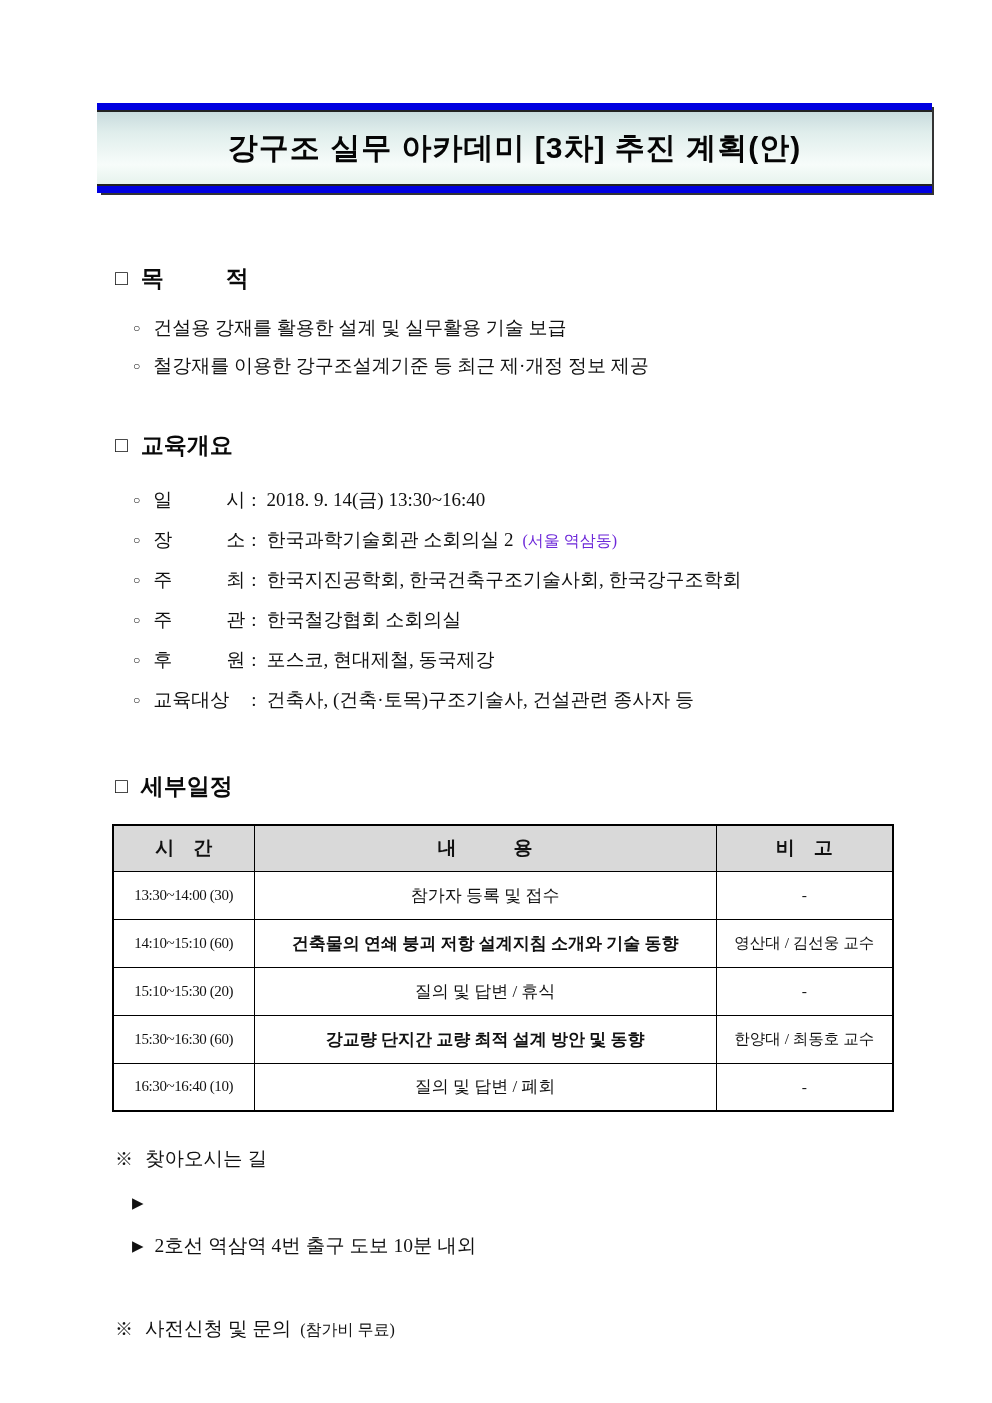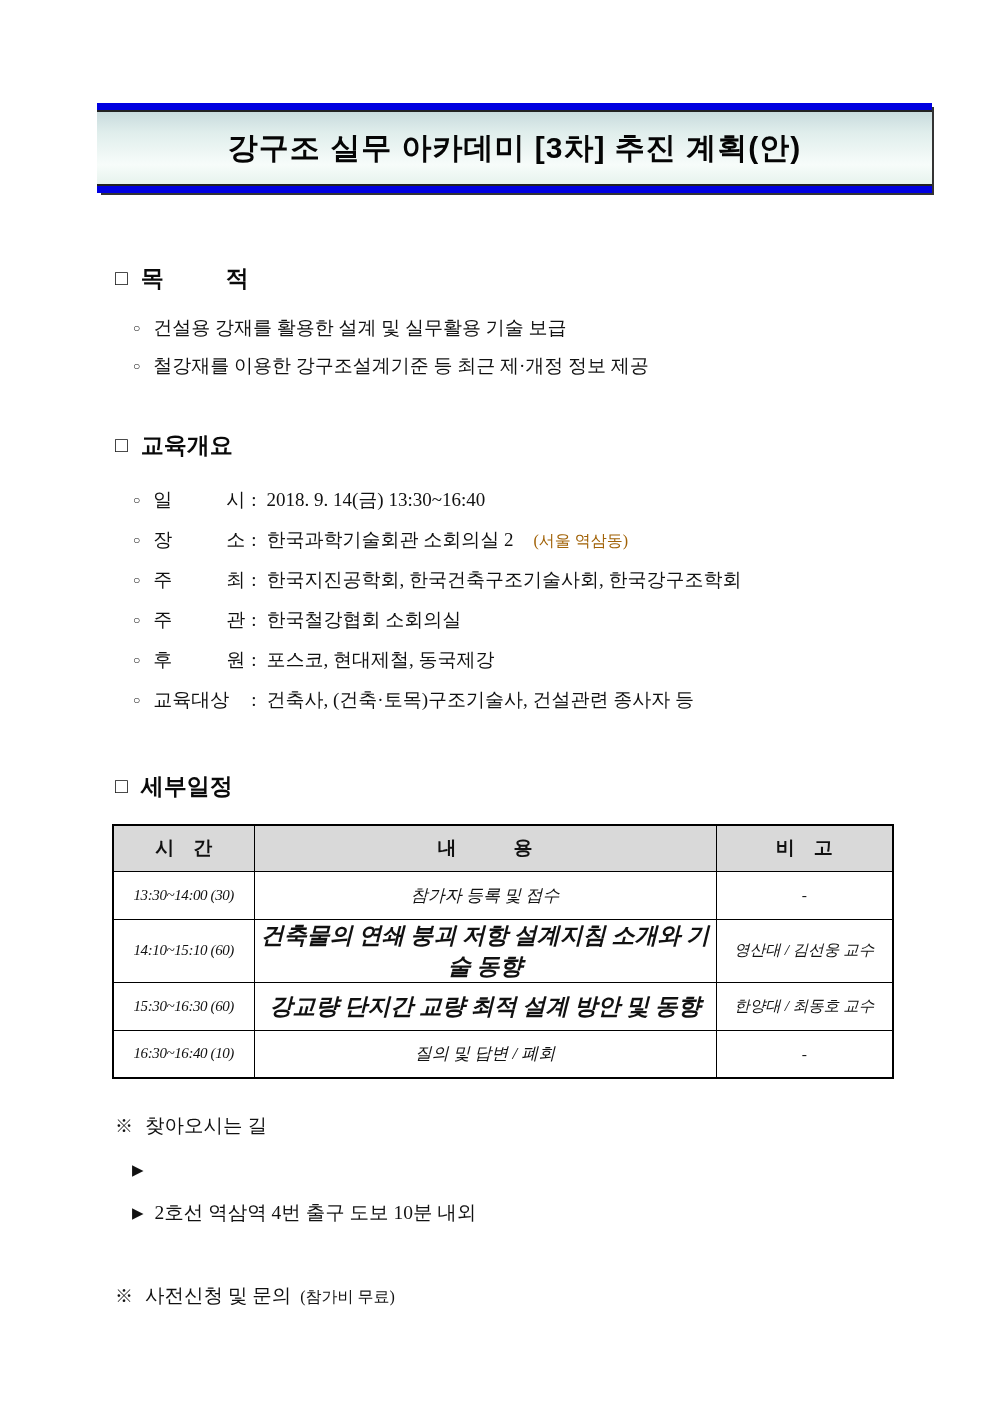--- a/index.html
+++ b/index.html
@@ -45,37 +45,37 @@
   .blist li { display:flex; align-items:baseline; font-size:19px; line-height:36px; padding-left:18px; }
   .blist .dot { font-size:12px; margin-right:13px; position:relative; top:-2px; }
 
   .ovlist { list-style:none; margin-top:20px; }
   .ovlist li { display:flex; align-items:baseline; font-size:19px; line-height:37px; padding-left:18px; white-space:nowrap; }
   .ovlist .dot { font-size:12px; margin-right:13px; position:relative; top:-2px; }
   .ovlist .lbl {
     display:inline-block; width:92px; text-align:justify; text-align-last:justify; white-space:pre;
   }
   .ovlist .colon { padding:0 10px 0 6px; }
-  .ovlist .note { font-size:16px; margin-left:20px; color:#a16207; }
+  .ovlist .note { font-size:16px; margin-left:9px; color:#6d28d9; }
 
   
   table.sched {
     margin:22px 0 0 -3px; border-collapse:collapse; table-layout:fixed;
     width:780px; border:2px solid #000;
   }
   table.sched th, table.sched td {
     border:1px solid #000; text-align:center; vertical-align:middle; padding:0 0;
   }
   table.sched th {
     height:46px; background:#d9d9d9; font-size:19px; font-weight:700; white-space:pre;
   }
-  table.sched td { height:48px;font-style:italic; }
+  table.sched td { height:48px; }
   td.c-time { font-size:15px; letter-spacing:-0.4px; white-space:nowrap; }
   td.c-content { font-size:17px; white-space:pre-wrap;margin-left:16px; }
-  td.c-content.bold { font-weight:700; font-size:23px; }
+  td.c-content.bold { font-weight:700; font-size:17px; }
   td.c-remark { font-size:15.5px; white-space:nowrap; }
   col.w-time { width:141px; } col.w-content { width:462px; } col.w-remark { width:177px; }
 
   
   .note-block { margin-top:32px; }
   .note-block.second { margin-top:46px; }
   .note-head { display:flex; align-items:baseline; font-size:19.5px; line-height:30px; padding-left:0px; }
   .note-head .ref { margin-right:12px; font-size:18px; }
   .note-head .paren { font-size:16px; margin-left:9px; }
   .arrow-lines { list-style:none; margin-top:10px; }
@@ -174,20 +174,25 @@
             <td class="c-time">13:30~14:00 (30)</td>
             <td class="c-content">참가자 등록 및 접수</td>
             <td class="c-remark">-</td>
           </tr>
           <tr>
             <td class="c-time">14:10~15:10 (60)</td>
             <td class="c-content bold">건축물의 연쇄 붕괴 저항 설계지침 소개와 기술 동향</td>
             <td class="c-remark">영산대 / 김선웅 교수</td>
           </tr>
           <tr>
+            <td class="c-time">15:10~15:30 (20)</td>
+            <td class="c-content">질의 및 답변 / 휴식</td>
+            <td class="c-remark">-</td>
+          </tr>
+          <tr>
             <td class="c-time">15:30~16:30 (60)</td>
             <td class="c-content bold">강교량 단지간 교량 최적 설계 방안 및 동향</td>
             <td class="c-remark">한양대 / 최동호 교수</td>
           </tr>
           <tr>
             <td class="c-time">16:30~16:40 (10)</td>
             <td class="c-content">질의 및 답변 / 폐회</td>
             <td class="c-remark">-</td>
           </tr>
         </tbody>

